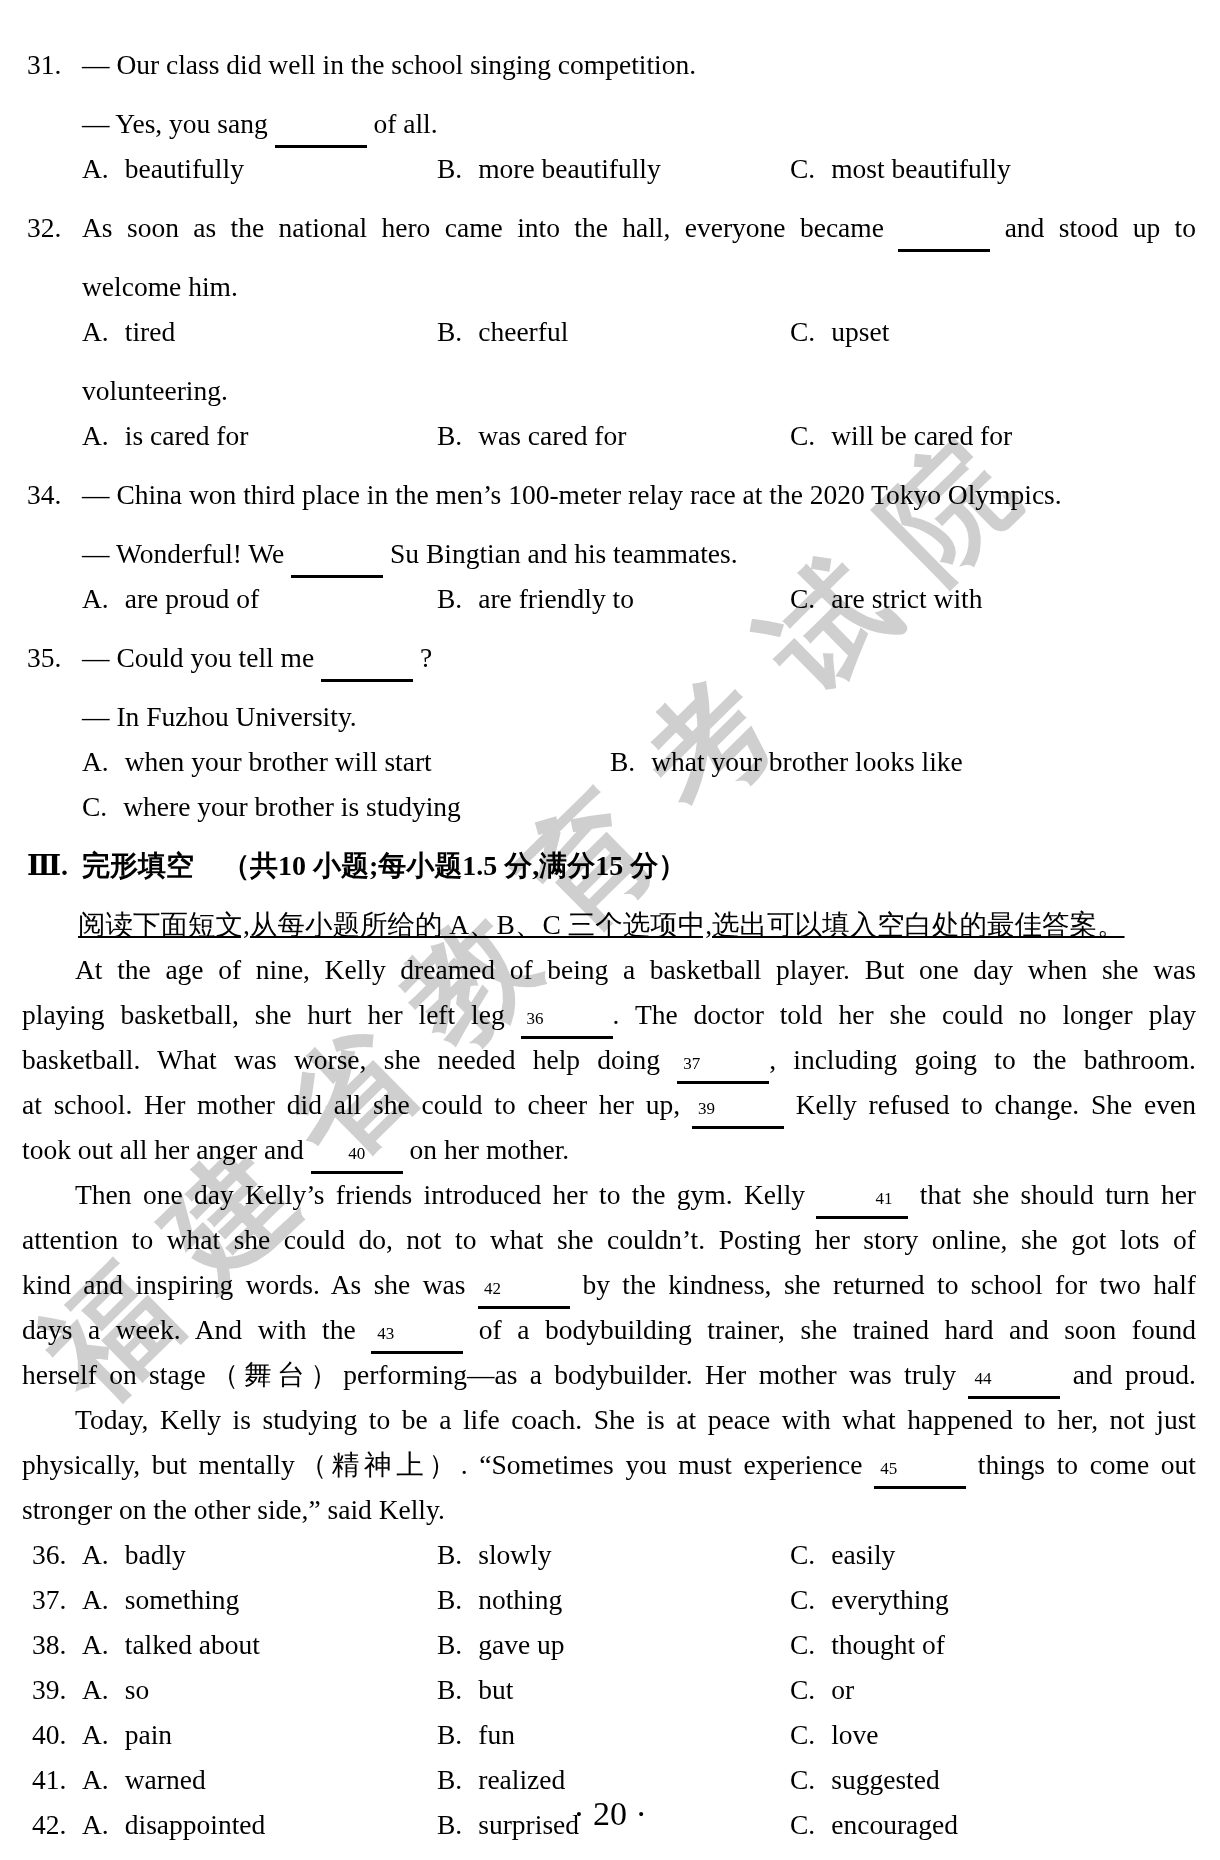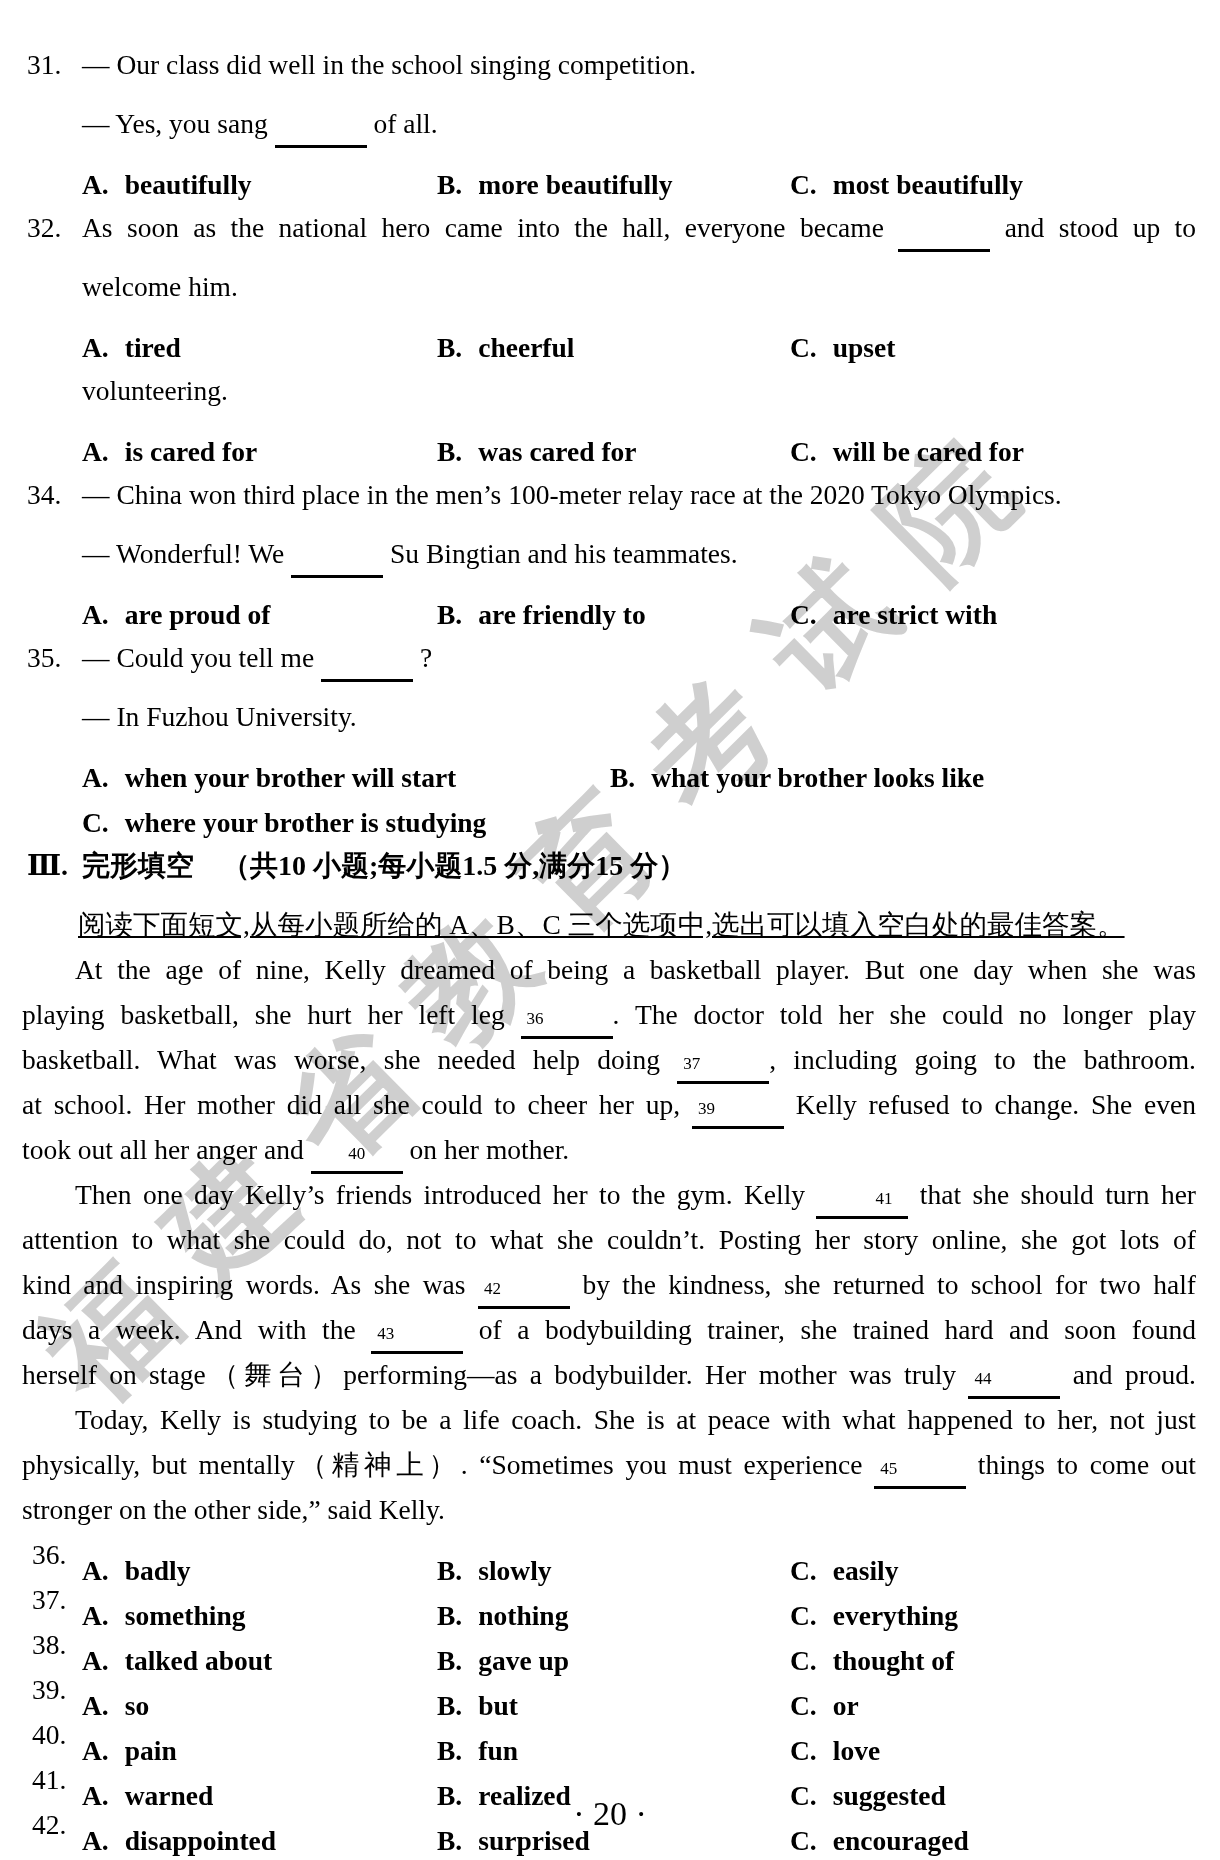--- a/index.html
+++ b/index.html
@@ -47,21 +47,21 @@
   }
   .row.p, .row.q .qtext, .row.c .qtext { white-space: normal; }
   .row.h { font-weight: bold; font-size: 28px; }
   .qnum { position: absolute; left: 5px; top: 0; }
   .row.on .qnum { left: 10px; }
   .qtext { margin-left: 60px; margin-top: 14px; }
   .row.i .qtext { margin-left: 56px; text-decoration: underline; }
   .row.just, .row.just .qtext { text-align: justify; text-align-last: justify; }
   .row.ind { text-indent: 53px; }
   .h-pts { margin-left: 28px; }
-  .opt { position: absolute; top: 16px; white-space: nowrap; font-weight: bold; }
+  .opt { position: absolute; top: 0; white-space: nowrap; }
   .optA { left: 60px; }
   .optB { left: 415px; }
   .optB2 { left: 588px; }
   .optC { left: 768px; }
   .olabel { display: inline-block; margin-right: 16px; }
   .blank {
     display: inline-block;
     min-width: 92px;
     padding: 0 6px;
     border-bottom: 3px solid #000;

